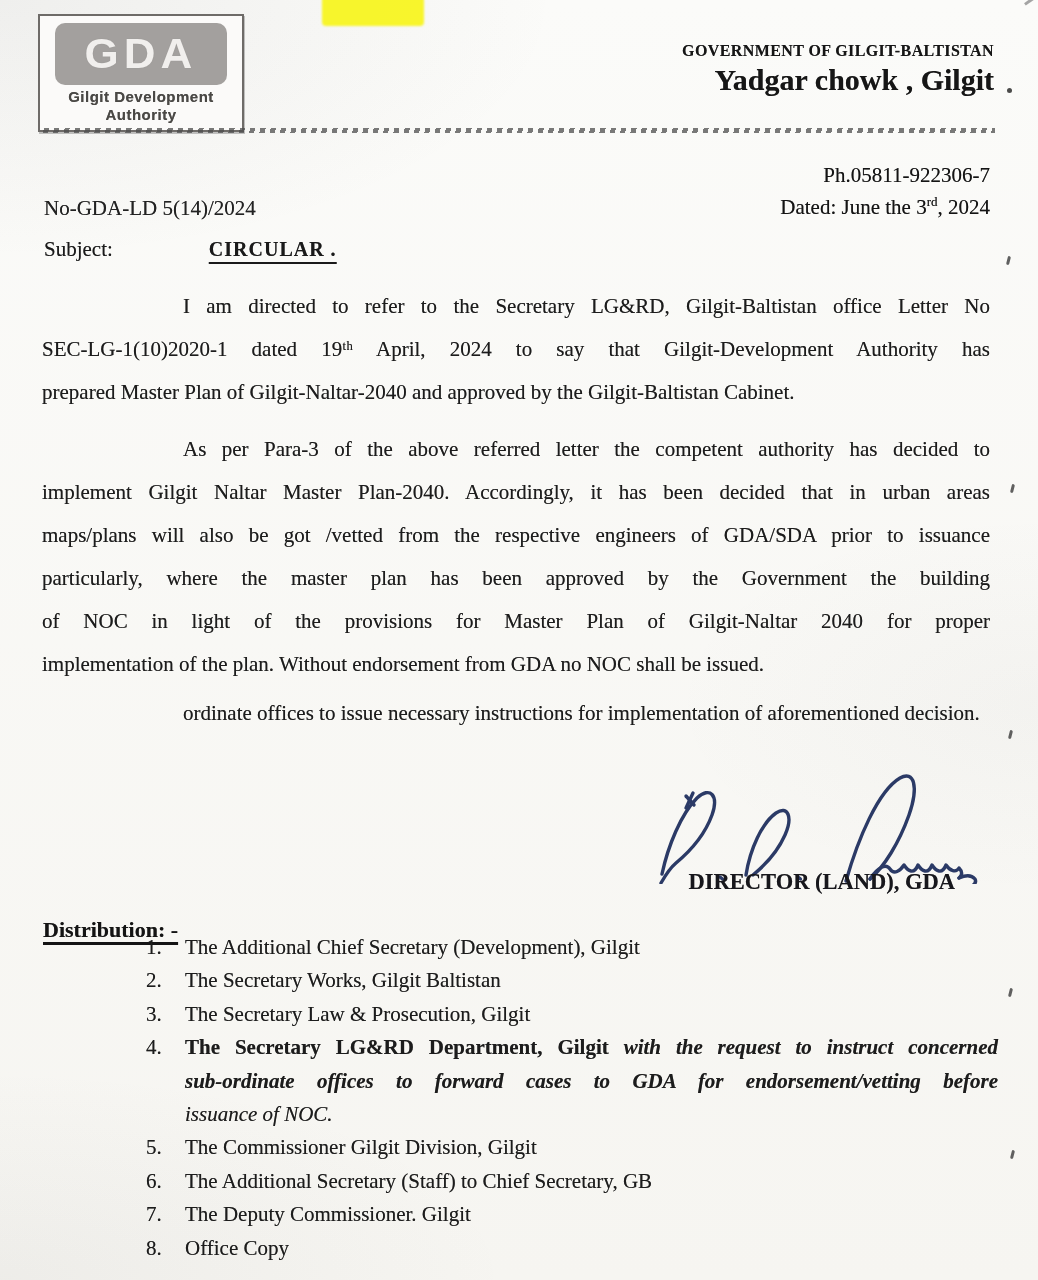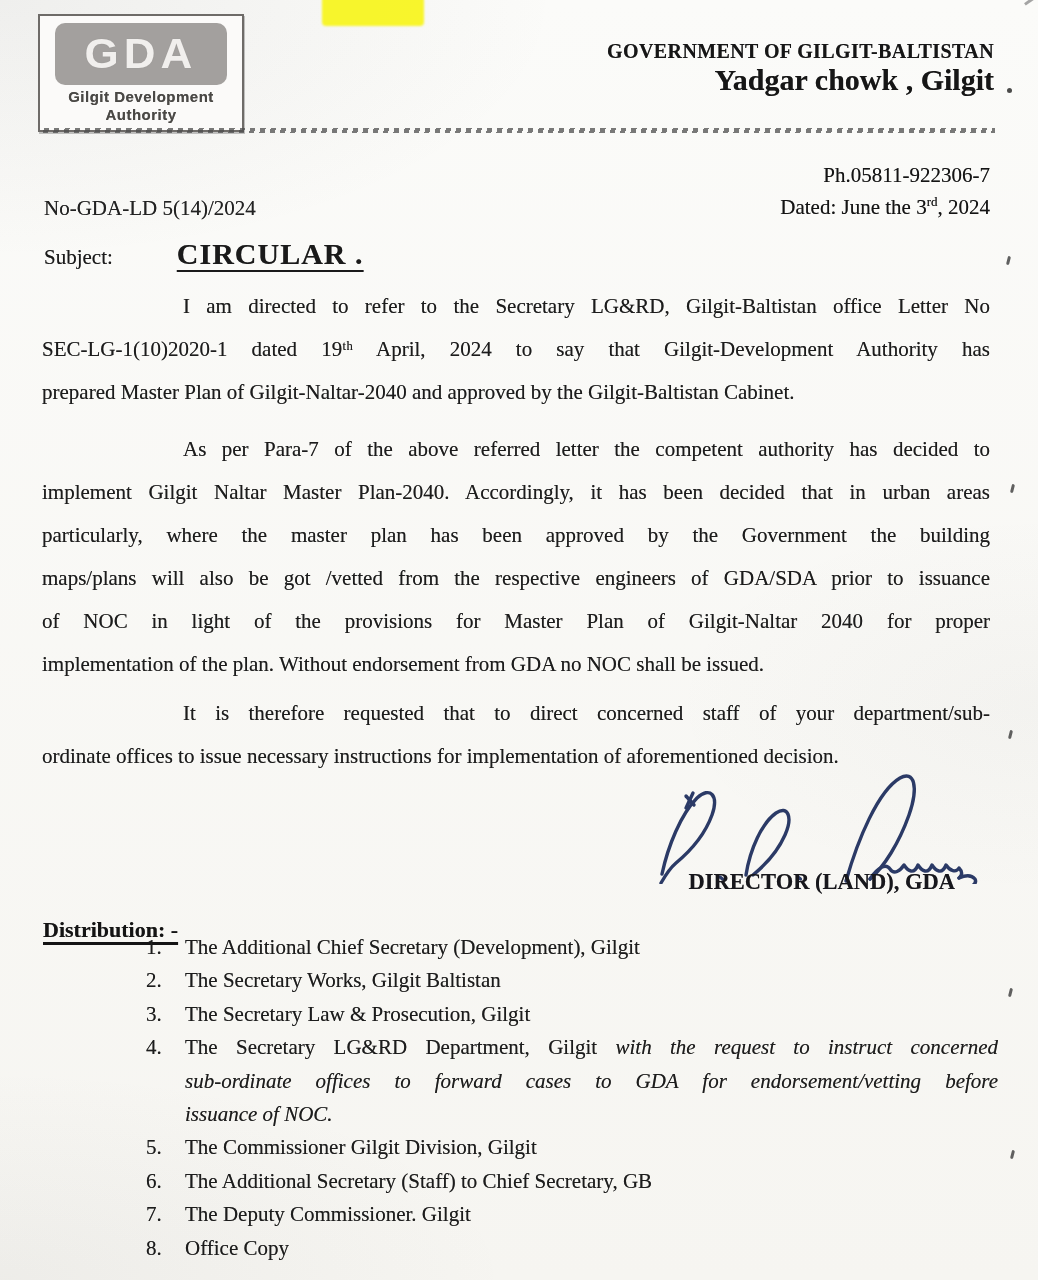--- a/index.html
+++ b/index.html
@@ -38,55 +38,55 @@
     font-size:15px;font-weight:700;color:#4a4845;text-align:center;line-height:18px;
     letter-spacing:.5px;
   }
   
   .hl-mark{
     position:absolute;left:322px;top:-4px;width:102px;height:30px;
     background:#f8f522;border-radius:4px;filter:blur(1.2px);opacity:.95;
   }
   
   .hdr{position:absolute;right:44px;top:36px;text-align:right;}
-  .hdr-l1,.hdr-l2{font-size:20px;font-weight:700;line-height:30px;letter-spacing:.4px;color:#161616;}
+  .hdr-l1,.hdr-l2{font-size:16px;font-weight:700;line-height:30px;letter-spacing:.4px;color:#161616;}
   .hdr-l3{font-size:30px;font-weight:700;line-height:28px;color:#161616;}
   .hdr-rule{
     position:absolute;left:42px;top:128px;width:953px;height:5px;opacity:.75;
     background:repeating-linear-gradient(104deg,transparent 0 2px,#4d4d4d 2px 7px,transparent 7px 10px);
   }
   
   .phone{position:absolute;right:48px;top:163px;font-size:21px;color:#141414;}
   .refno{position:absolute;left:44px;top:196px;font-size:21px;color:#222;}
   .dated{position:absolute;right:48px;top:194px;font-size:21px;color:#141414;}
   .dated sup{font-size:13px;}
   .subject{position:absolute;left:44px;top:237px;font-size:21px;color:#1a1a1a;}
   .subject-value{
-    margin-left:64px;font-size:30px;font-weight:700;letter-spacing:1px;
+    margin-left:96px;font-size:20px;font-weight:700;letter-spacing:1px;
     text-decoration:underline;text-decoration-thickness:2px;text-underline-offset:6px;
   }
   
   .para{position:absolute;left:42px;width:948px;font-size:21px;color:#1c1c1c;}
   .para .bline{height:43px;line-height:43px;white-space:nowrap;text-align:justify;text-align-last:justify;}
   .para .bline:last-child{text-align-last:left;}
   .para.indent .bline:first-child{text-indent:141px;}
   .p1{top:285px;} .p2{top:428px;} .p3{top:692px;}
   
   .sig{position:absolute;left:650px;top:772px;width:340px;height:112px;}
   .director{position:absolute;right:83px;top:869px;font-size:22.5px;font-weight:700;color:#17171c;text-align:right;}
   
   .dist-heading{
     position:absolute;left:43px;top:901px;font-size:22px;font-weight:700;color:#141414;
     text-decoration:underline;text-decoration-thickness:2.5px;text-underline-offset:5px;margin-top:16px;
   }
   .dist-list{position:absolute;left:146px;top:931px;width:852px;font-size:21px;color:#1c1c1c;}
   .dist-row{display:flex;line-height:33.4px;}
   .dist-num{flex:0 0 39px;}
   .dist-body{flex:1;display:block;}
-  .dist-row.just .dist-body{text-align:justify;text-align-last:justify;white-space:nowrap;}
+  .dist-row.just .dist-body{text-align:justify;text-align-last:justify;white-space:nowrap;font-weight:bold;}
   .dist-body .it{font-style:italic;}
   
   .tick{position:absolute;width:3px;height:9px;background:#3a3a3a;border-radius:2px;transform:rotate(14deg);opacity:.8;}
   .t1{right:28px;top:256px;} .t2{right:24px;top:484px;} .t3{right:26px;top:730px;}
   .t4{right:26px;top:988px;} .t5{right:24px;top:1150px;}
   .dot-artifact{position:absolute;right:26px;top:88px;width:5px;height:5px;background:#2c2c2c;border-radius:50%;opacity:.85;}
   .corner-mark{position:absolute;right:4px;top:0;width:10px;height:3px;background:#6a6a6a;transform:rotate(-35deg);opacity:.6;}
 </style>
 </head>
 <body>
@@ -119,30 +119,29 @@
   </div>
 
   <div class="para p1 indent">
 
   <div class="bline">I am directed to refer to the Secretary LG&amp;RD, Gilgit-Baltistan office Letter No</div>
       <div class="bline">SEC-LG-1(10)2020-1 dated 19ᵗʰ April, 2024 to say that Gilgit-Development Authority has</div>
       <div class="bline">prepared Master Plan of Gilgit-Naltar-2040 and approved by the Gilgit-Baltistan Cabinet.</div>
     </div>
   <div class="para p2 indent">
 
-  <div class="bline">As per Para-7 of the above referred letter the competent authority has decided to</div>
+  <div class="bline">As per Para-3 of the above referred letter the competent authority has decided to</div>
       <div class="bline">implement Gilgit Naltar Master Plan-2040. Accordingly, it has been decided that in urban areas</div>
+      <div class="bline">maps/plans will also be got /vetted from the respective engineers of GDA/SDA prior to issuance</div>
       <div class="bline">particularly, where the master plan has been approved by the Government the building</div>
-      <div class="bline">maps/plans will also be got /vetted from the respective engineers of GDA/SDA prior to issuance</div>
       <div class="bline">of NOC in light of the provisions for Master Plan of Gilgit-Naltar 2040 for proper</div>
       <div class="bline">implementation of the plan. Without endorsement from GDA no NOC shall be issued.</div>
     </div>
   <div class="para p3 indent">
 
-  <div class="bline">It is therefore requested that to direct concerned staff of your department/sub-</div>
       <div class="bline">ordinate offices to issue necessary instructions for implementation of aforementioned decision.</div>
     </div>
 
   <svg class="sig" viewBox="0 0 340 112" fill="none">
     <g stroke="#2b3a66" stroke-width="3.4" stroke-linecap="round" stroke-linejoin="round">
       <path d="M36,24 l8,9"></path>
       <path d="M43,21 l-7,15"></path>
       <path d="M12,102 C18,74 31,42 47,26 C60,14 69,23 62,43 C54,65 38,81 26,91 C20,96 15,104 11,111"></path>
       <path d="M70,105 l2.5,2"></path>
       <path d="M96,103 C100,77 112,51 126,41 C138,33 143,45 135,63 C127,81 114,94 103,103"></path>

